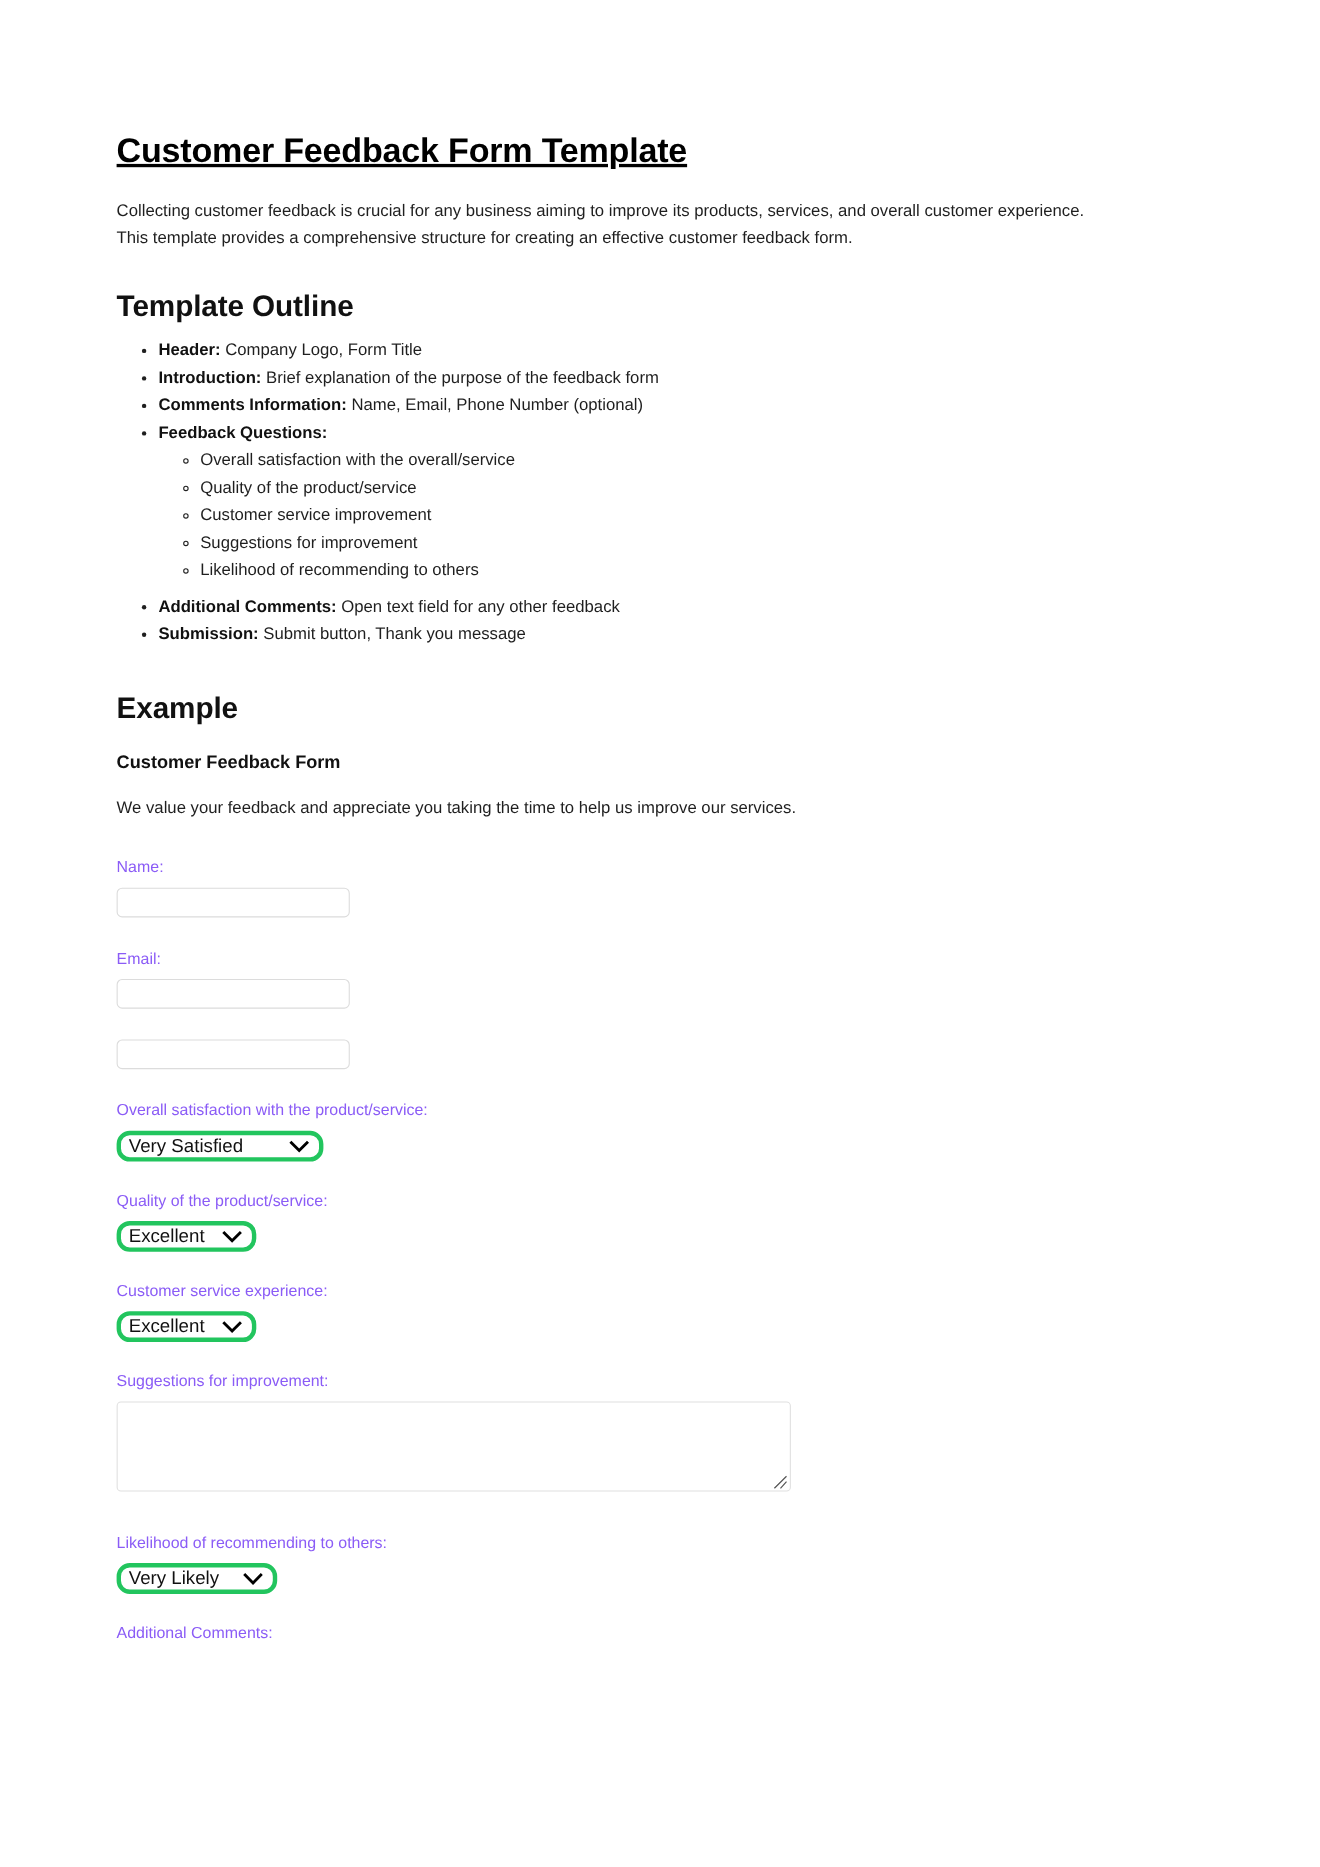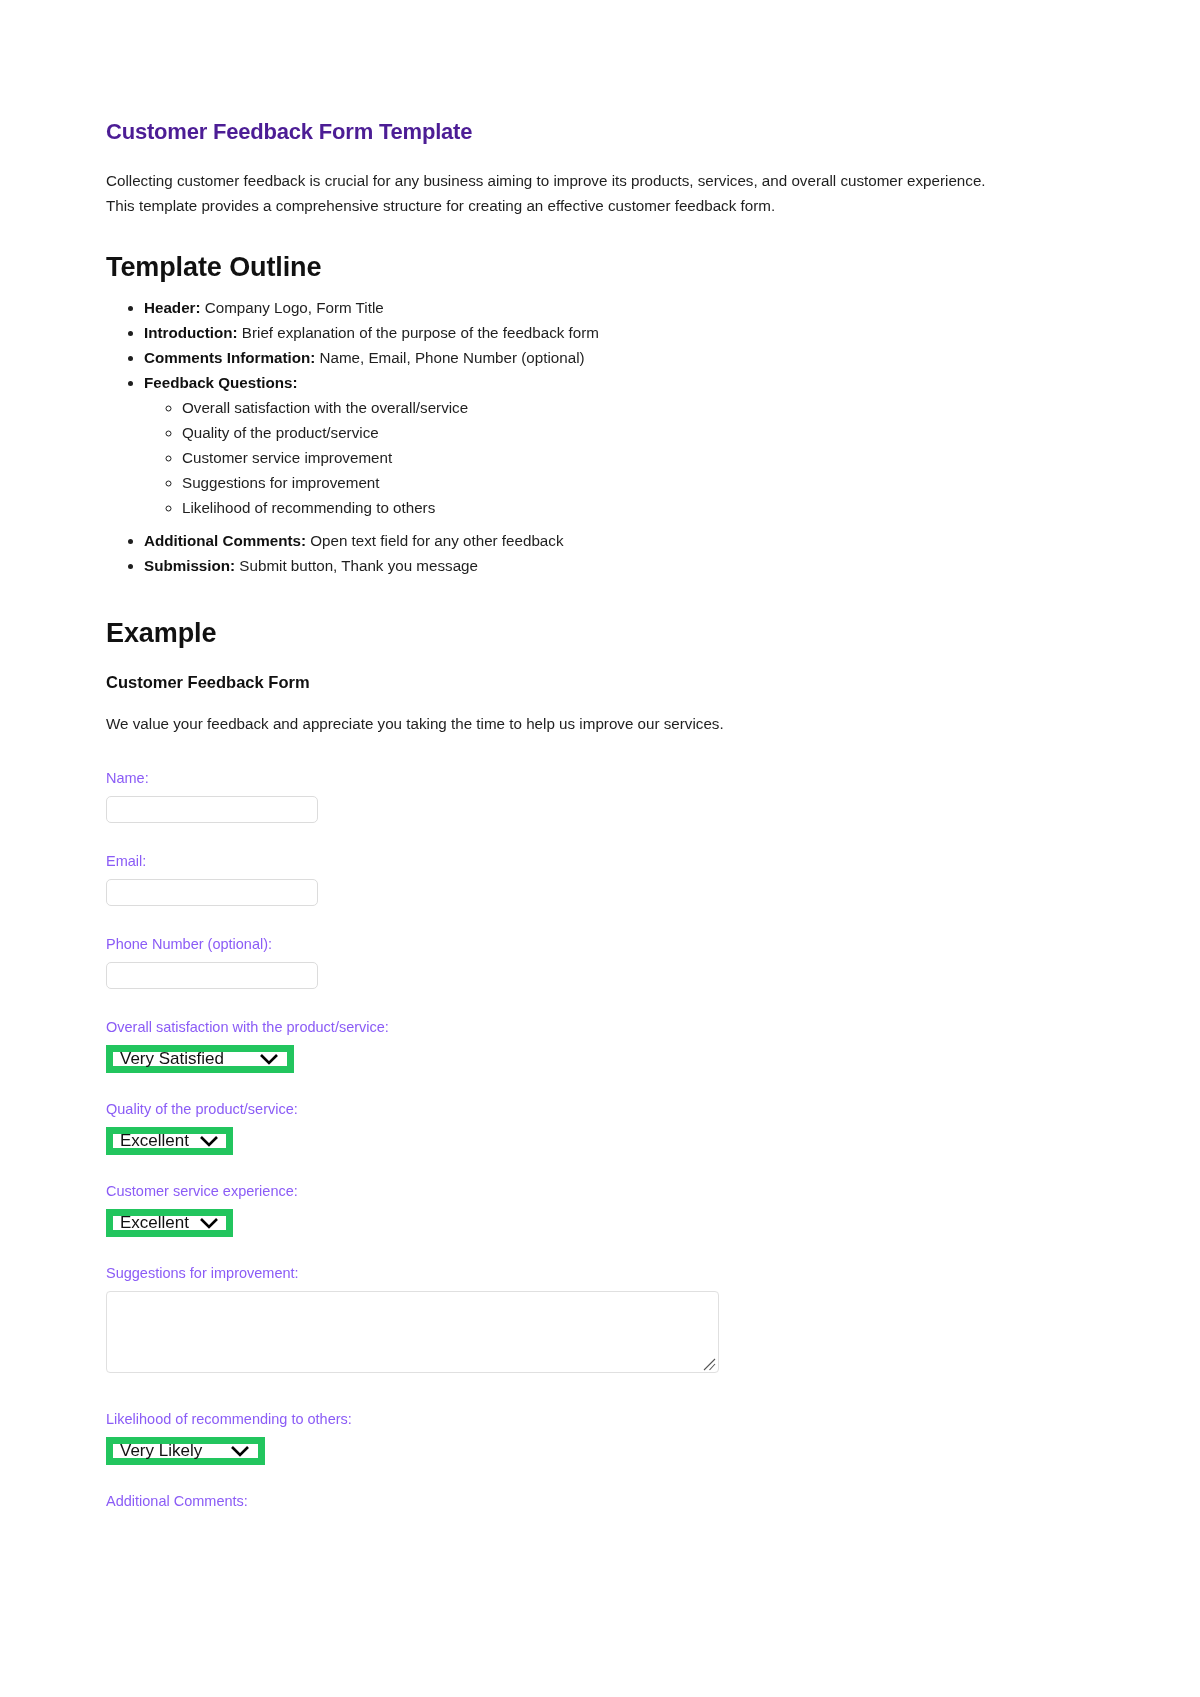--- a/index.html
+++ b/index.html
@@ -17,26 +17,27 @@
   }
   .page {
     position: relative;
     width: 1200px;
     height: 1697px;
     background: #fff;
     box-sizing: border-box;
     padding: 118px 190px 0 106px;
   }
   h1.doc-title {
-    font-size: 22px;
+    font-size: 31px;
     line-height: 1.25;
     font-weight: 700;
     letter-spacing: -0.2px;
     margin: 0 0 22px 0;
-    color: #4c1d95;
+    color: #000000;
+    text-decoration: underline;
   }
   p.intro {
     font-size: 15.2px;
     line-height: 25px;
     margin: 0 0 34px 0;
     color: #1f1f1f;
     max-width: 880px;
   }
   h2.section-title {
     font-size: 27px;
@@ -114,30 +115,30 @@
     font-family: "Liberation Sans", "DejaVu Sans", sans-serif;
     font-size: 14px;
     color: #1f1f1f;
     outline: none;
   }
   .select-wrap {
     display: inline-flex;
     align-items: center;
     box-sizing: border-box;
     height: 28px;
-    border: 7px solid #22c55e;
-    border-radius: 0;
+    border: 4px solid #22c55e;
+    border-radius: 12px;
     background: #fff;
     padding: 0 8px 0 7px;
     gap: 10px;
     cursor: default;
   }
   .select-wrap.wide { width: 188px; justify-content: space-between; }
   .select-wrap.narrow { width: 127px; justify-content: space-between; }
-  .select-wrap.likely { width: 159px; justify-content: space-between; }
+  .select-wrap.likely { width: 146px; justify-content: space-between; }
   .select-value {
     font-size: 17px;
     line-height: 26px;
     color: #111;
     white-space: nowrap;
   }
   .chev {
     flex: 0 0 auto;
     width: 20px;
     height: 14px;
@@ -219,21 +220,20 @@
     <span class="field-label">Name:</span>
     <input class="text-input" type="text" placeholder="" style="">
   </div>
 
   <div class="field">
     <span class="field-label">Email:</span>
     <input class="text-input" type="text" placeholder="" style="">
   </div>
 
   <div class="field">
-    <span class="field-label">Phone Number (optional):</span>
     <input class="text-input" type="text" placeholder="" style="">
   </div>
 
   <div class="field tight">
     <span class="field-label">Overall satisfaction with the product/service:</span>
     <div class="select-wrap wide">
       <span class="select-value">Very Satisfied</span>
       <svg class="chev" viewBox="0 0 20 14">
         <path d="M2 3 L10 11 L18 3" fill="none" stroke="#000" stroke-width="2.6" stroke-linecap="butt" stroke-linejoin="miter"></path>
       </svg>

